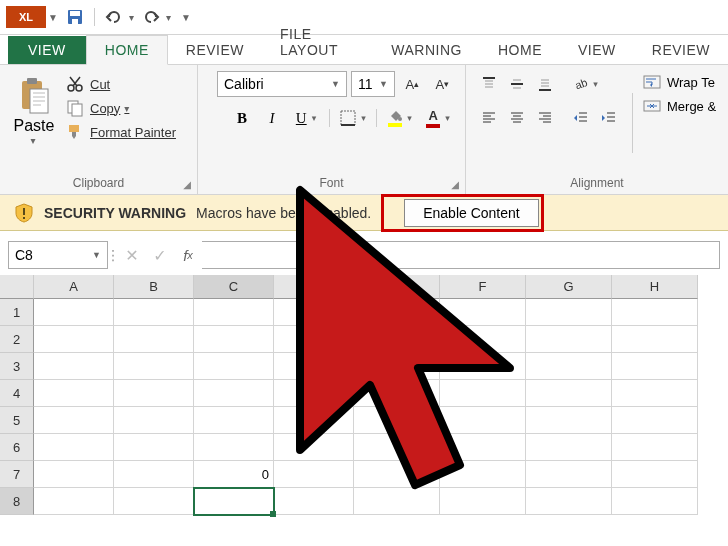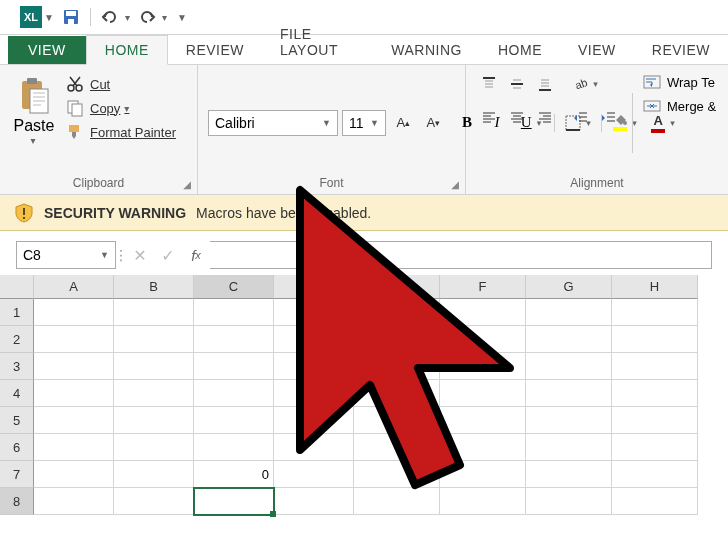--- a/index.html
+++ b/index.html
@@ -1,20 +1,20 @@
 <!DOCTYPE html>
 <html><head>
 <meta charset="utf-8">
 <style>
 * { box-sizing: border-box; margin: 0; padding: 0; font-family: 'Segoe UI', Tahoma, sans-serif; }
 body { background: #fff; width: 728px; height: 546px; overflow: hidden; position: relative; }
 
 
 .titlebar { background: #fff; height: 35px; display: flex; align-items: center; padding: 4px 6px; gap: 4px; border-bottom: 1px solid #d4d4d4; }
-.app-icon { width: 22px; height: 22px; background: #0f766e; color: #fff; display: flex; align-items: center; justify-content: center; font-size: 11px; font-weight: bold; margin-left: 14px; }
+.app-icon { width: 40px; height: 22px; background: #c2410c; color: #fff; display: flex; align-items: center; justify-content: center; font-size: 11px; font-weight: bold; }
 .tb-btn { width: 26px; height: 26px; display: flex; align-items: center; justify-content: center; cursor: pointer; color: #444; }
 .tb-sep { width: 1px; height: 18px; background: #ccc; margin: 0 2px; }
 .qat-dd { font-size: 10px; color: #666; margin-left: -2px; }
 
 
 .tabs { display: flex; align-items: flex-end; height: 30px; background: #fff; padding-left: 8px; gap: 0; border-bottom: 1px solid #d4d4d4; }
 .tab { padding: 6px 18px; font-size: 14px; color: #444; cursor: pointer; letter-spacing: 0.5px; }
 .tab.file { background: #217346; color: #fff; padding: 6px 20px; }
 .tab.active { color: #217346; border: 1px solid #d4d4d4; border-bottom: 1px solid #f5f5f5; background: #f5f5f5; position: relative; top: 1px; }
 
@@ -27,21 +27,21 @@
 
 
 .paste-btn { display: flex; flex-direction: column; align-items: center; width: 48px; cursor: pointer; padding-top: 4px; }
 .paste-icon-box { width: 36px; height: 42px; display: flex; align-items: center; justify-content: center; }
 .paste-icon-box svg { width: 32px; height: 38px; }
 .clip-col { display: flex; flex-direction: column; gap: 6px; padding-top: 4px; }
 .clip-item { display: flex; align-items: center; gap: 6px; font-size: 13px; color: #333; cursor: pointer; white-space: nowrap; text-decoration: underline; }
 .clip-item svg, .clip-item .ico { width: 18px; height: 18px; }
 
 
-.font-col { display: flex; flex-direction: row; gap: 8px; }
+.font-col { display: flex; flex-direction: column; gap: 8px; align-items: flex-end; }
 .font-row { display: flex; gap: 4px; align-items: center; }
 .font-select { border: 1px solid #ababab; background: #fff; height: 26px; font-size: 14px; padding: 2px 6px; display: flex; align-items: center; justify-content: space-between; cursor: pointer; }
 .font-name { width: 130px; }
 .font-size { width: 44px; }
 .dd-arrow { font-size: 9px; color: #666; margin-left: 4px; }
 .rb-btn { width: 26px; height: 26px; display: flex; align-items: center; justify-content: center; cursor: pointer; border: 1px solid transparent; }
 .rb-btn.wdd { width: 34px; justify-content: center; gap: 1px; }
 .fsize-btn { font-size: 13px; color: #333; }
 .bold { font-weight: bold; font-size: 15px; font-family: 'Times New Roman', serif; }
 .italic { font-style: italic; font-size: 15px; font-family: 'Times New Roman', serif; }
@@ -56,21 +56,21 @@
 
 
 .secbar { background: #fcf1cf; border-bottom: 1px solid #d4c88a; height: 36px; display: flex; align-items: center; padding: 0 14px; gap: 10px; }
 .sec-icon { width: 20px; height: 20px; }
 .sec-title { font-weight: bold; font-size: 14px; color: #333; }
 .sec-msg { font-size: 14px; color: #333; }
 .sec-btn { margin-left: 18px; border: 1px solid #878787; background: #fdfdfd; padding: 5px 18px; font-size: 14px; cursor: pointer; }
 .sec-btn-highlight { border: 3px solid #c00; padding: 2px; }
 
 
-.fbar-wrap { padding: 10px 16px 6px; background: #fff; }
+.fbar-wrap { padding: 10px 8px 6px; background: #fff; }
 .fbar { display: flex; align-items: center; gap: 0; }
 .namebox { border: 1px solid #ababab; height: 28px; width: 100px; display: flex; align-items: center; justify-content: space-between; padding: 0 6px; font-size: 14px; cursor: text; }
 .fb-sep { width: 10px; display: flex; justify-content: center; color: #999; font-size: 14px; }
 .fb-btn { width: 28px; height: 28px; display: flex; align-items: center; justify-content: center; color: #bbb; font-size: 16px; cursor: pointer; }
 .fb-fx { font-style: italic; font-size: 15px; color: #666; }
 .formula-input { flex: 1; border: 1px solid #ababab; border-left: none; height: 28px; padding: 0 6px; font-size: 14px; }
 
 
 .grid { background: #fff; }
 .col-headers { display: flex; }
@@ -321,20 +321,23 @@
 </div>
 
 <div class="secbar">
   <svg class="sec-icon" viewBox="0 0 20 20">
     <path d="M10 1 L18 4 V10 C18 15 14 18 10 19 C6 18 2 15 2 10 V4 Z" fill="#f5c043" stroke="#c79020"></path>
     <rect x="9" y="5" width="2" height="7" fill="#5a4a1a"></rect>
       <rect x="9" y="14" width="2" height="2" fill="#5a4a1a"></rect>
   </svg>
   <span class="sec-title">SECURITY WARNING</span>
   <span class="sec-msg">Macros have been disabled.</span>
+  <span class="sec-btn-highlight">
+    <button class="sec-btn">Enable Content</button>
+  </span>
 </div>
 
 <div class="fbar-wrap">
   <div class="fbar">
     <div class="namebox">
       <span>C8</span>
       <span class="dd-arrow">▼</span>
     </div>
     <div class="fb-sep">⋮</div>
     <div class="fb-btn">✕</div>

